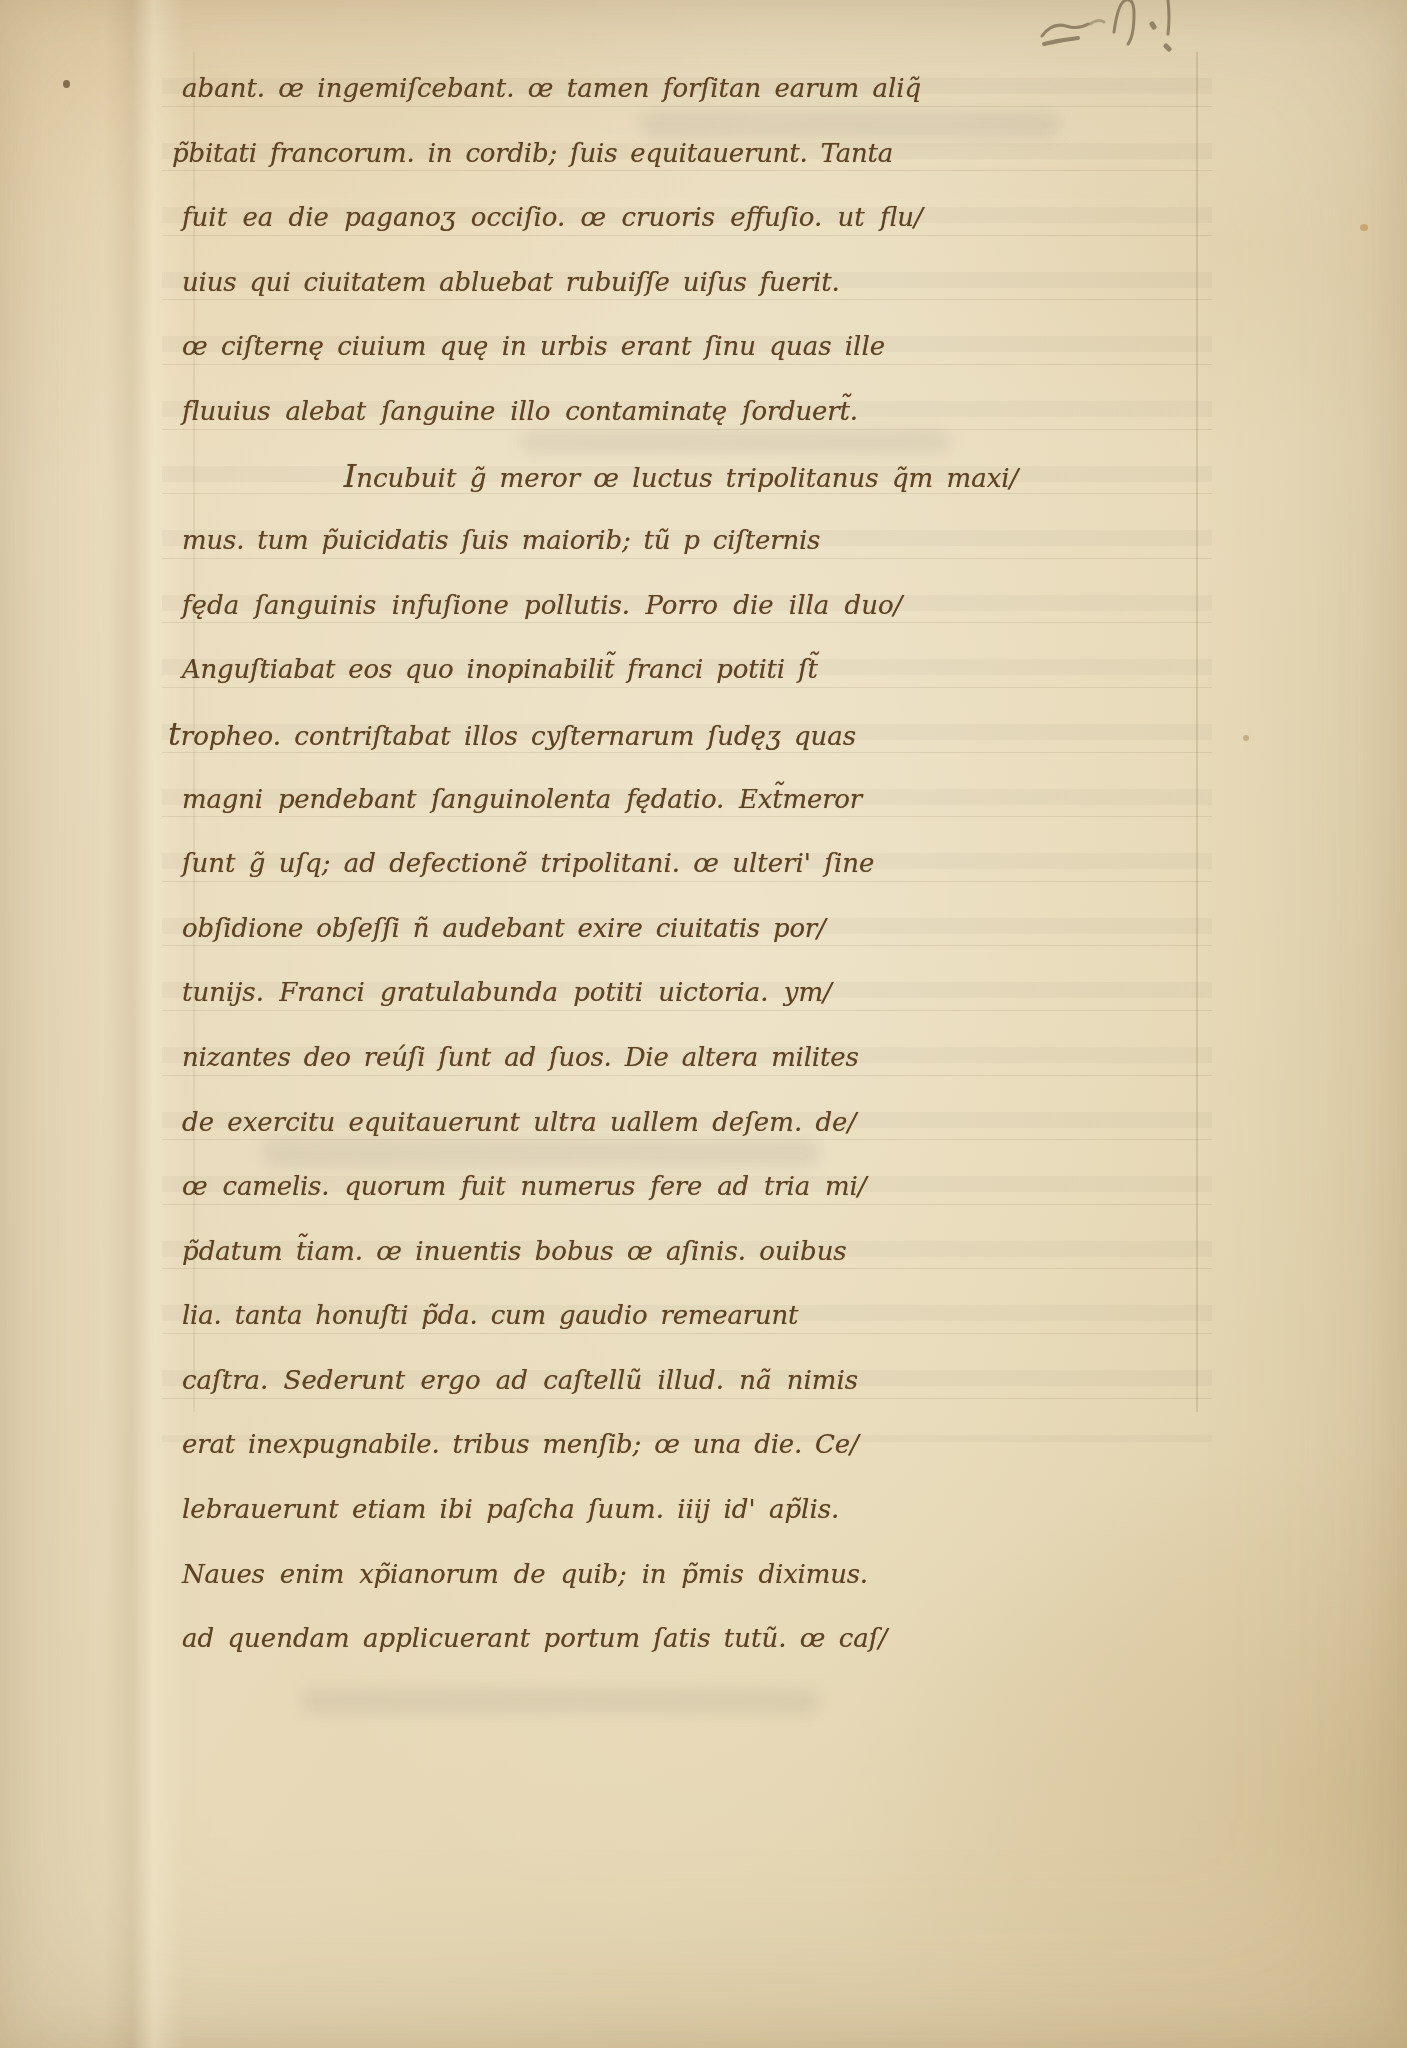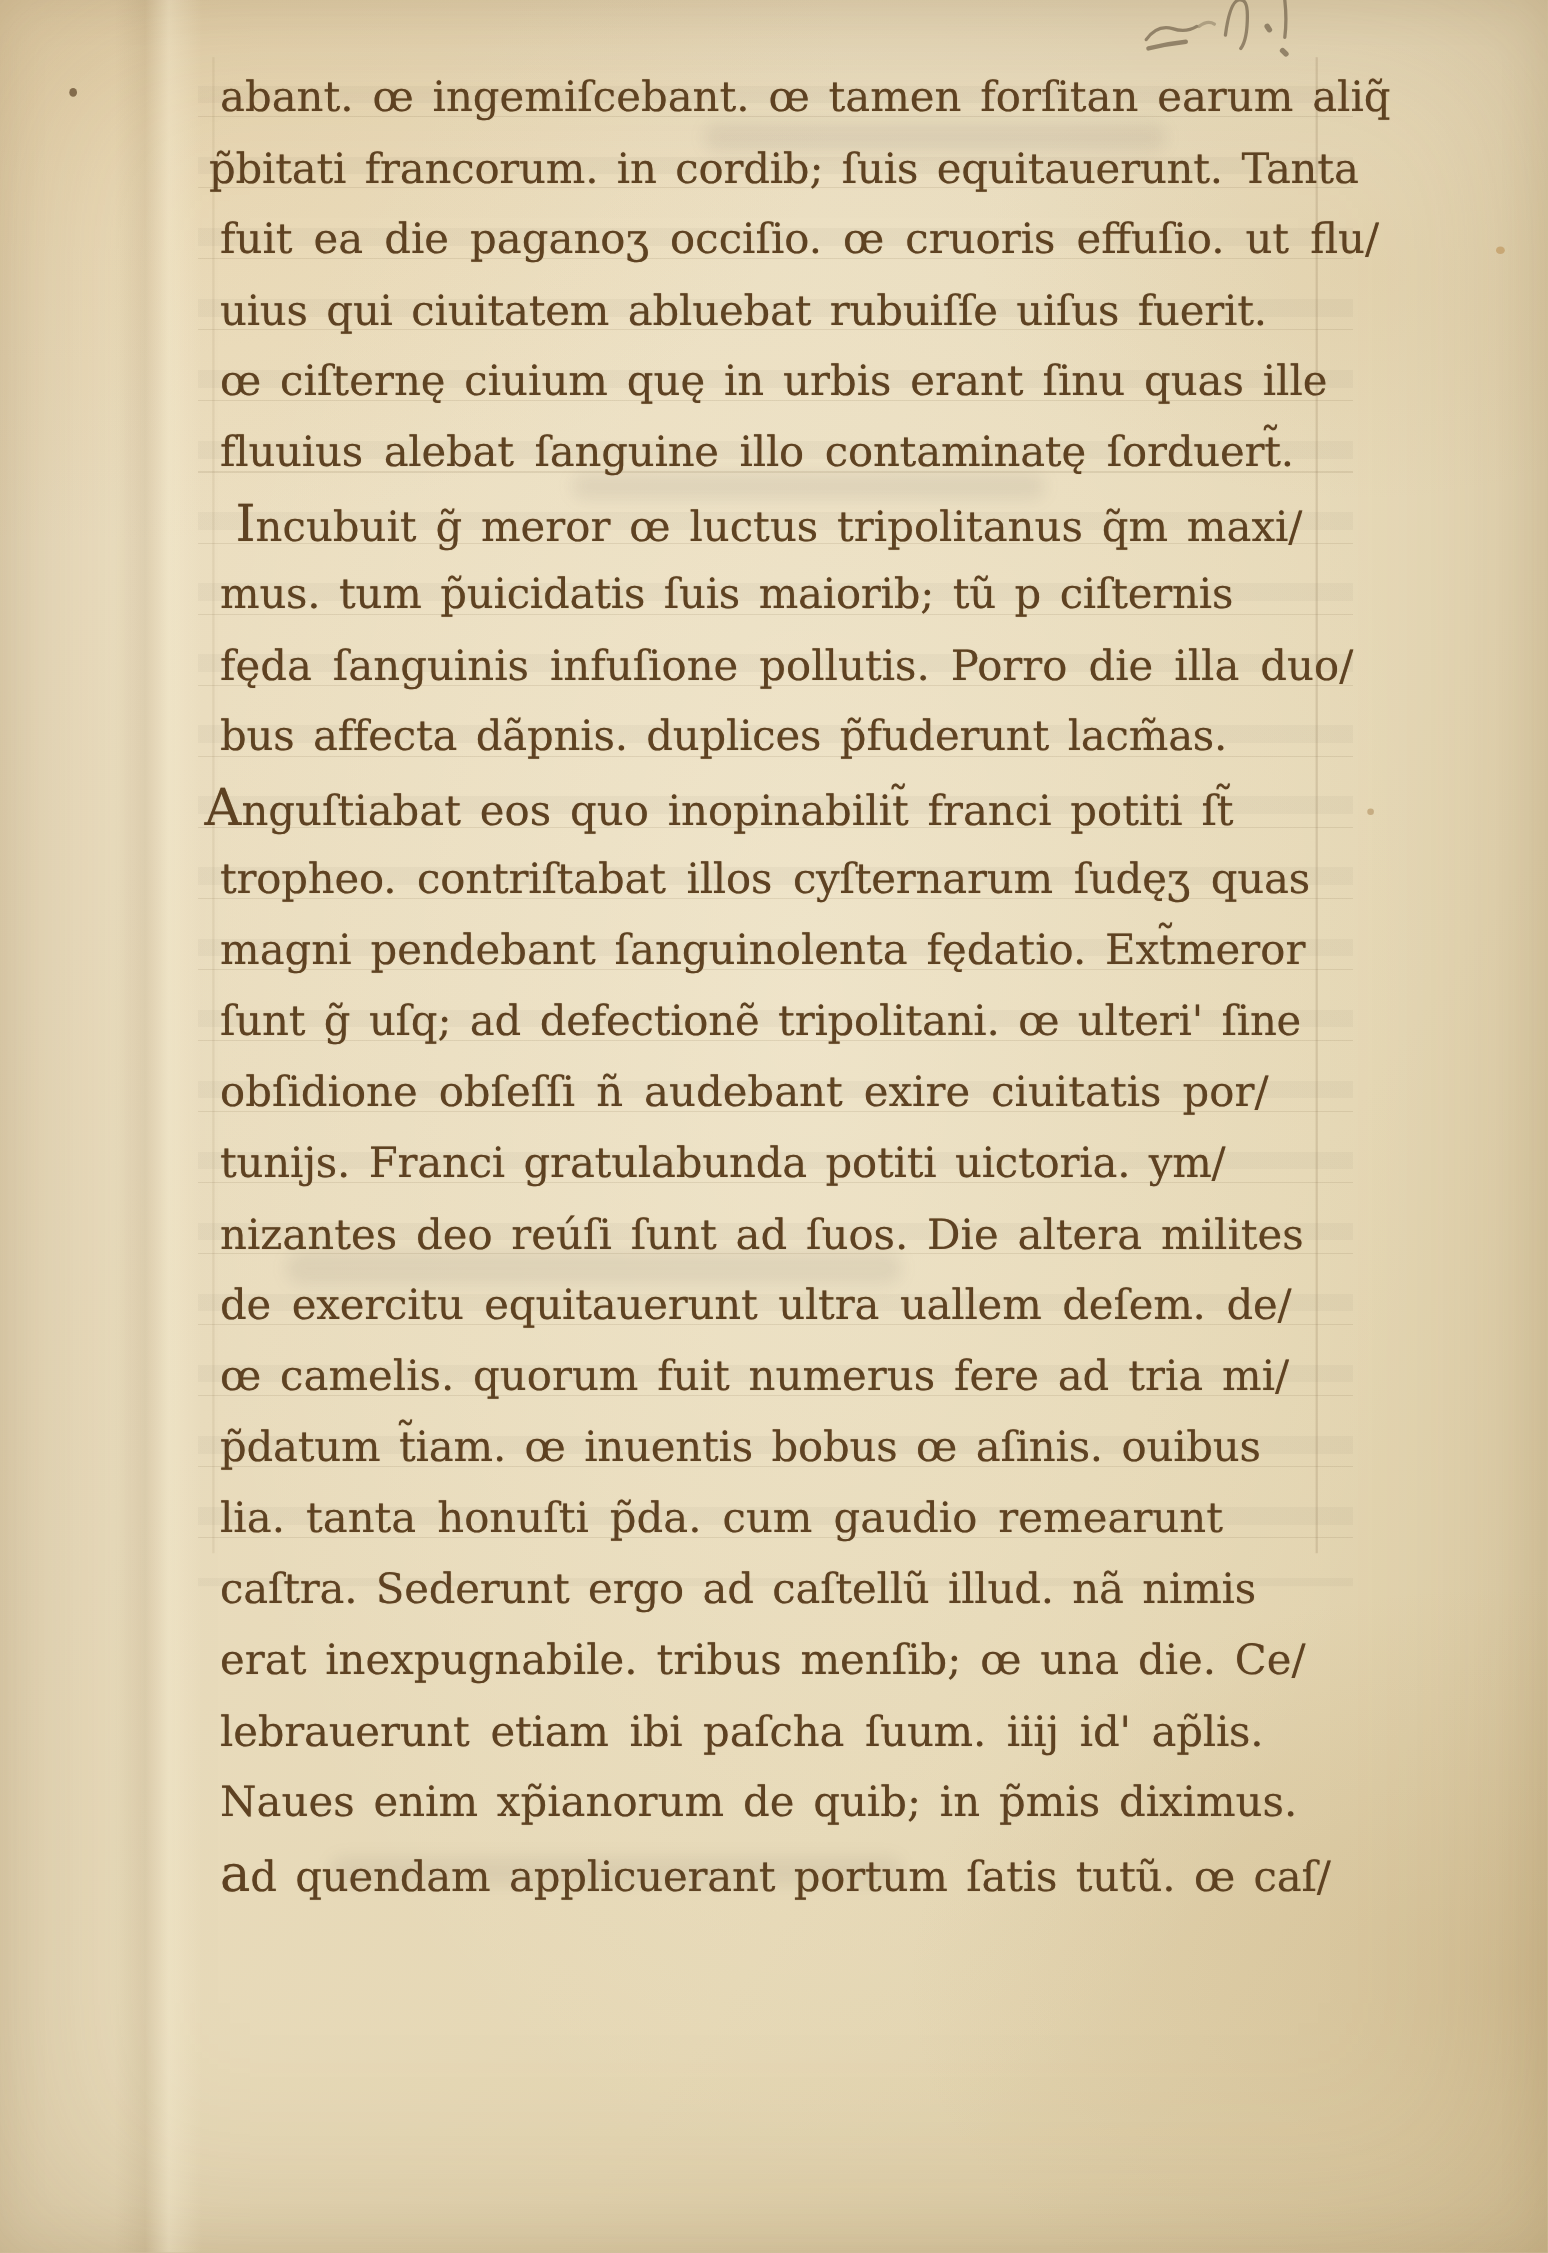--- a/index.html
+++ b/index.html
@@ -25,22 +25,23 @@
                rgba(248,240,214,0.35) 62%, transparent 100%);
     pointer-events:none;
   }
   
   .ruling-v{
     position:absolute;left:1196px;top:52px;width:2px;height:1360px;
     background:rgba(130,105,70,0.20);
   }
   .ruling-v.left{ left:193px; background:rgba(130,105,70,0.10); }
   .textblock{
-    position:absolute;left:200px;top:56px;width:1010px;height:1370px;
-    font-size:38px;line-height:64.6px;
+    position:absolute;left:182px;top:56px;width:1010px;height:1370px;
+    font-style:italic;
+    font-size:26px;line-height:64.6px;
     color:#5e4222;
     letter-spacing:-0.2px;word-spacing:5px;
     white-space:nowrap;
     text-shadow:0 0 0.7px rgba(96,66,32,0.55);
   }
   
   .textblock::before{
     content:"";position:absolute;left:-20px;top:-14px;width:1050px;height:1400px;
     background:
       repeating-linear-gradient(180deg,
@@ -101,21 +102,20 @@
   <div class="textblock">
     <div class="line">abant. œ ingemiſcebant. œ tamen forſitan  earum aliq̃</div>
     <div class="line">p̃bitati francorum. in cordib; ſuis equitauerunt. Tanta</div>
     <div class="line">fuit ea die paganoʒ occiſio. œ cruoris effuſio. ut flu/</div>
     <div class="line">uius qui ciuitatem abluebat rubuiſſe uiſus fuerit.</div>
     <div class="line">œ ciſternę ciuium quę in urbis erant ſinu quas ille</div>
     <div class="line">fluuius alebat ſanguine illo contaminatę ſorduert̃.</div>
     <div class="line">Incubuit g̃ meror œ luctus tripolitanus q̃m maxi/</div>
     <div class="line">mus. tum p̃uicidatis ſuis maiorib; tũ p ciſternis</div>
     <div class="line">fęda ſanguinis infuſione pollutis. Porro die illa duo/</div>
-    <div class="line">bus affecta dãpnis. duplices p̃fuderunt lacm̃as.</div>
     <div class="line">Anguſtiabat eos quo inopinabilit̃ franci potiti ſt̃</div>
     <div class="line">tropheo. contriſtabat illos cyſternarum ſudęʒ quas</div>
     <div class="line">magni pendebant ſanguinolenta fędatio. Ext̃meror</div>
     <div class="line">ſunt g̃ uſq; ad defectionẽ tripolitani. œ ulteri' ſine</div>
     <div class="line">obſidione obſeſſi ñ audebant exire ciuitatis por/</div>
     <div class="line">tunijs. Franci gratulabunda potiti uictoria. ym/</div>
     <div class="line">nizantes deo reúſi ſunt ad ſuos. Die altera milites</div>
     <div class="line">de exercitu equitauerunt ultra uallem deſem. de/</div>
     <div class="line">œ camelis. quorum fuit numerus fere ad tria mi/</div>
     <div class="line">p̃datum t̃iam. œ inuentis bobus œ aſinis. ouibus</div>

